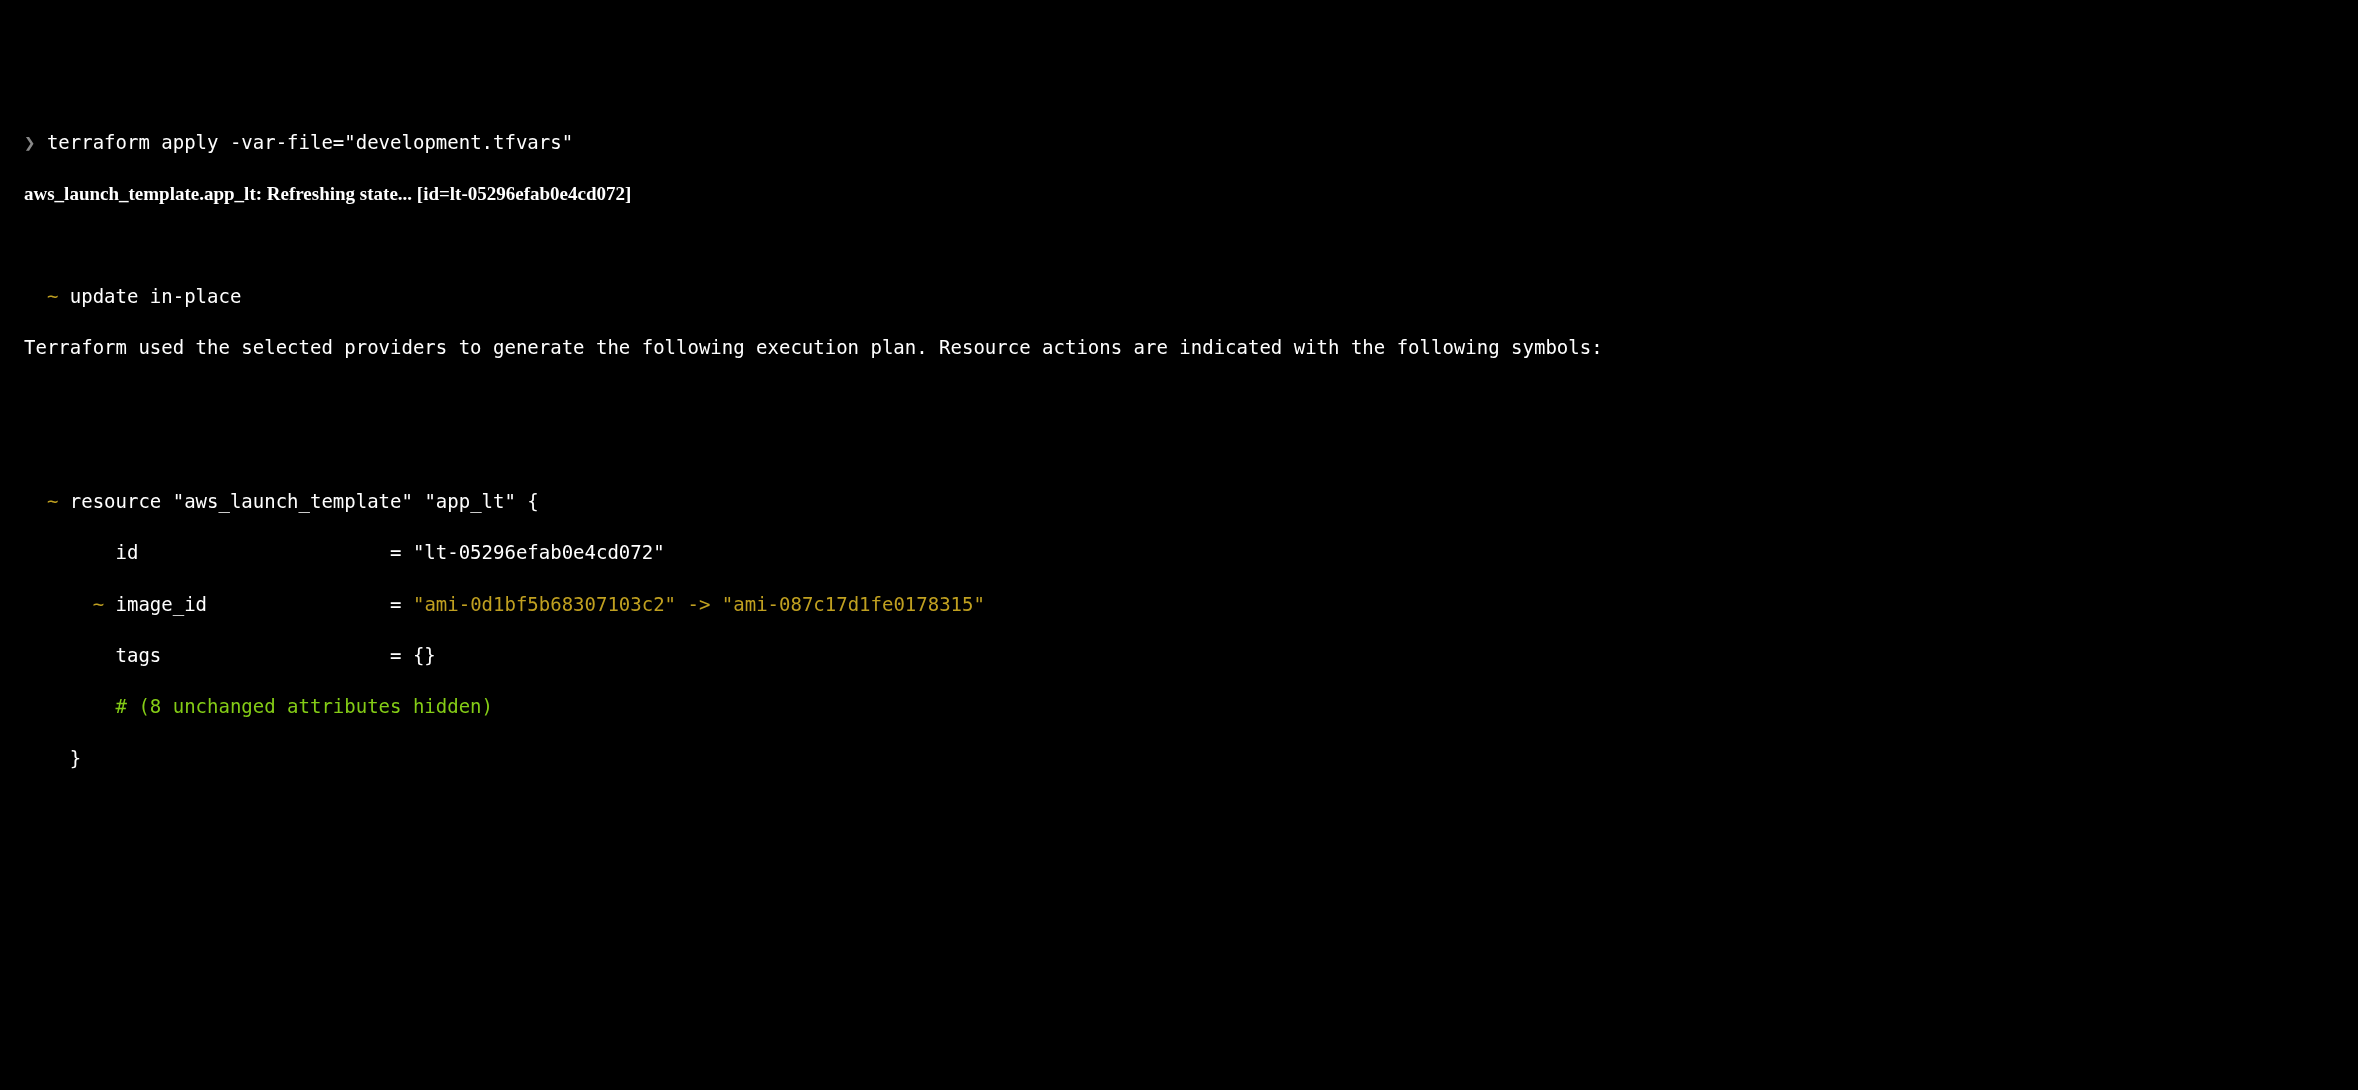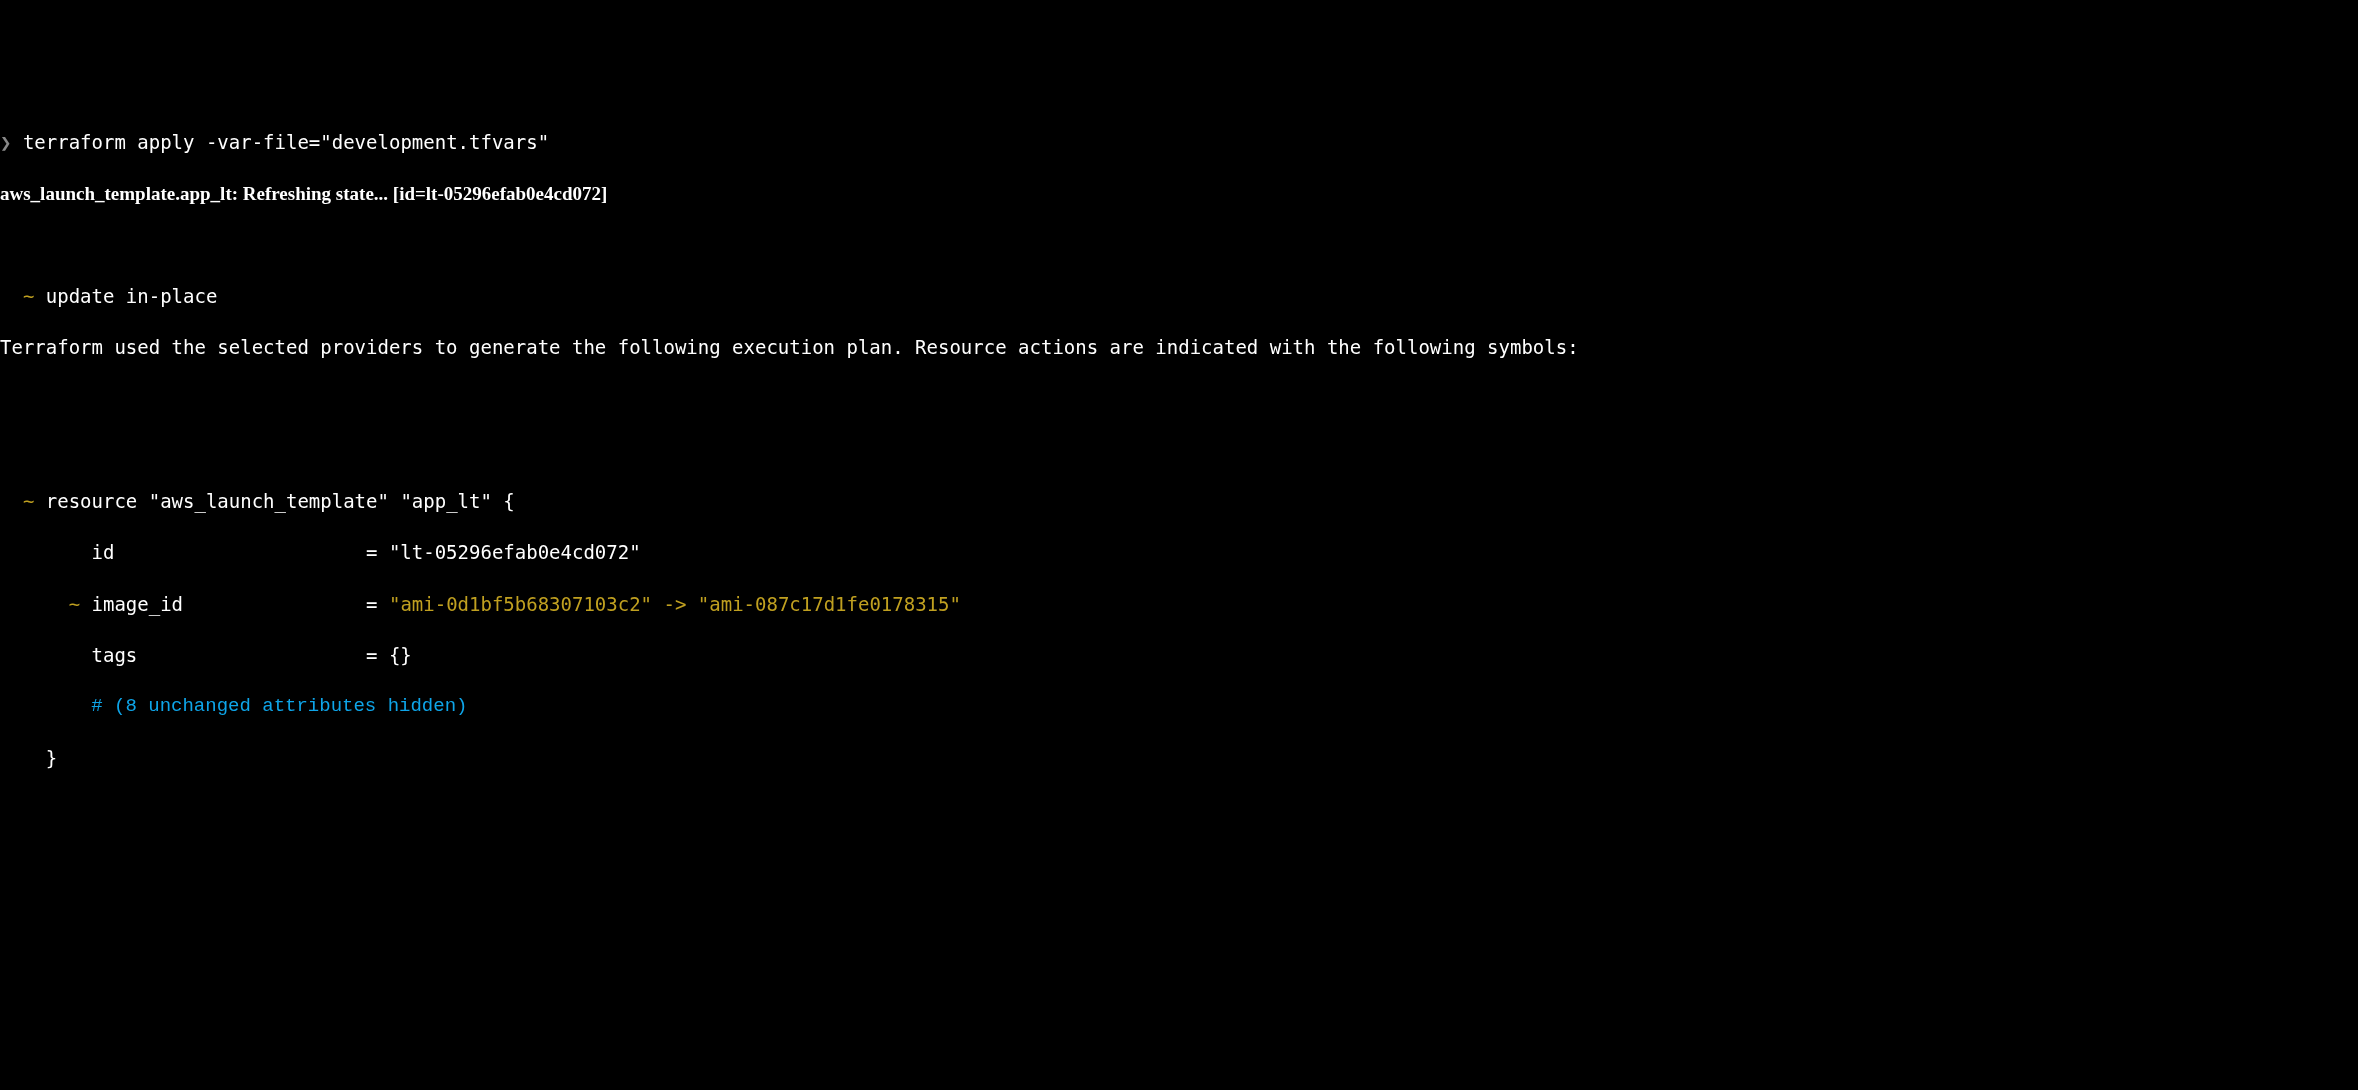--- a/index.html
+++ b/index.html
@@ -21,28 +21,28 @@
       padding: 2px 0;
     }
     .prompt {
       color: #888888;
     }
     .bold {
       font-weight: bold;
       font-family: Liberation Serif, serif;
     }
     .dim {
-      color: #0ea5e9;
-      font-family: Liberation Mono, monospace;
+      color: #84cc16;
     }
     .yellow {
       color: #c0a020;
     }
     .line {
       min-height: 1.35em;
+      margin-left: 24px;
     }
   </style>
 </head>
 <body>
 
 
 
 <div class="terminal">
 <div class="line"><span class="prompt">❯</span><span> terraform apply -var-file="development.tfvars"</span></div>
 <div class="line bold">aws_launch_template.app_lt: Refreshing state... [id=lt-05296efab0e4cd072]</div>

